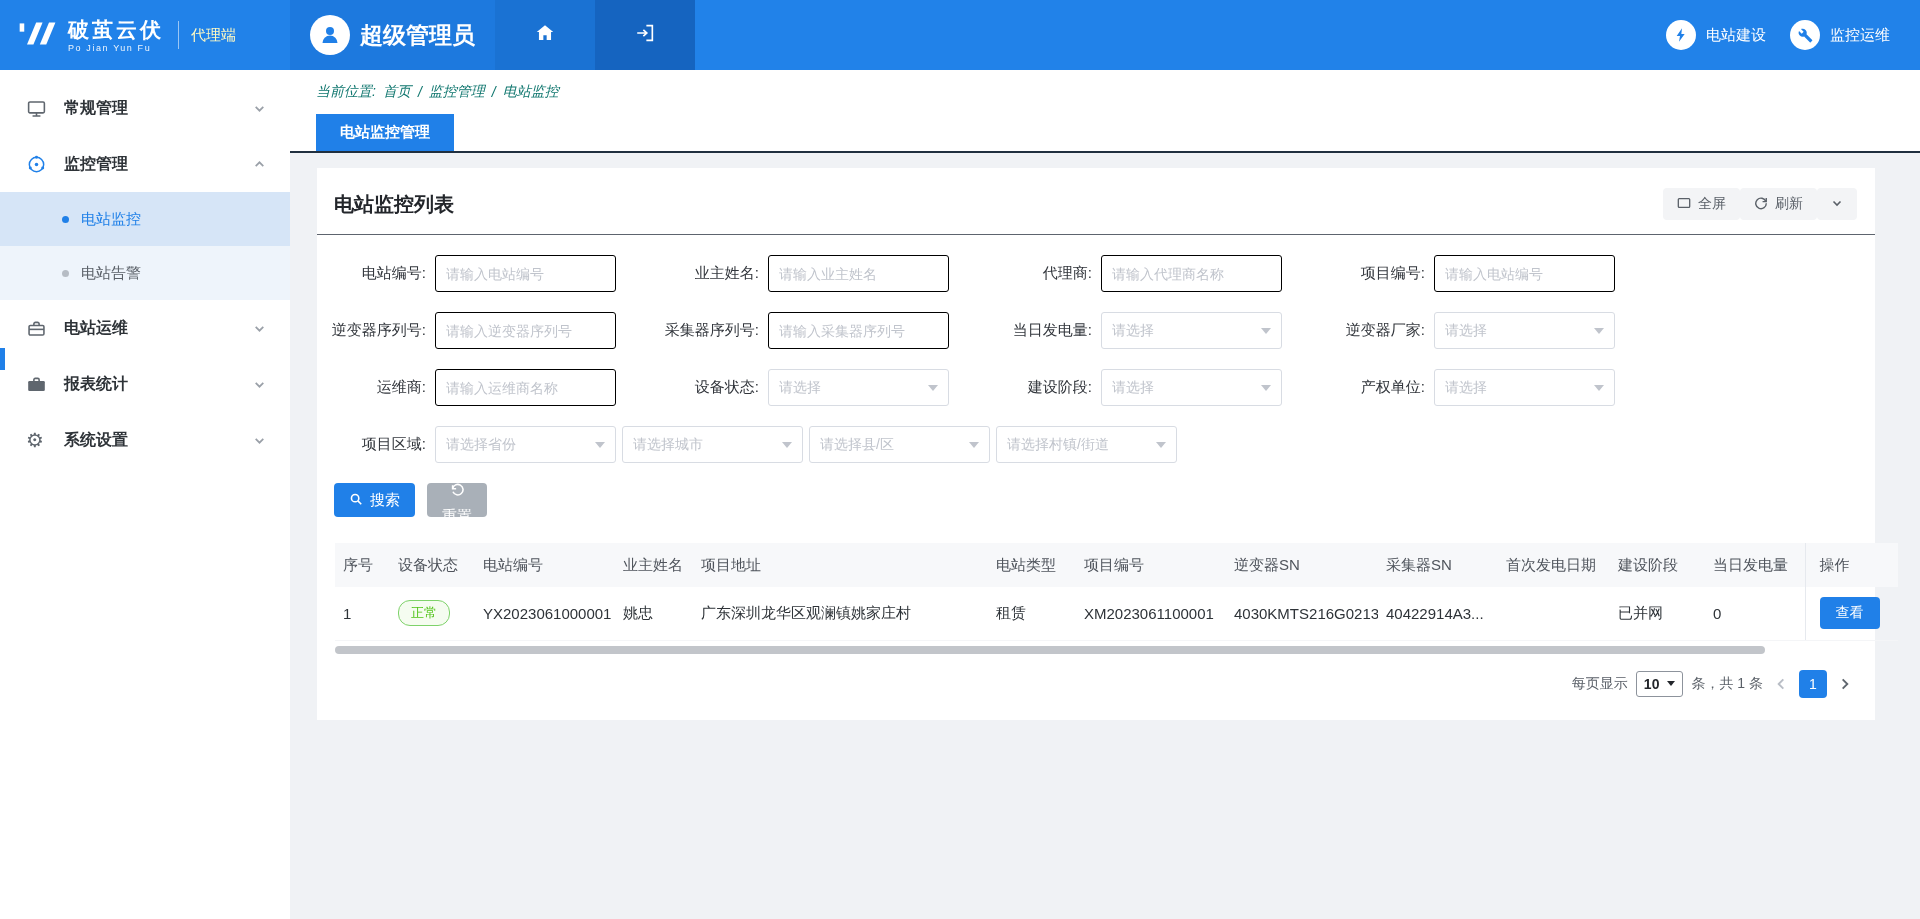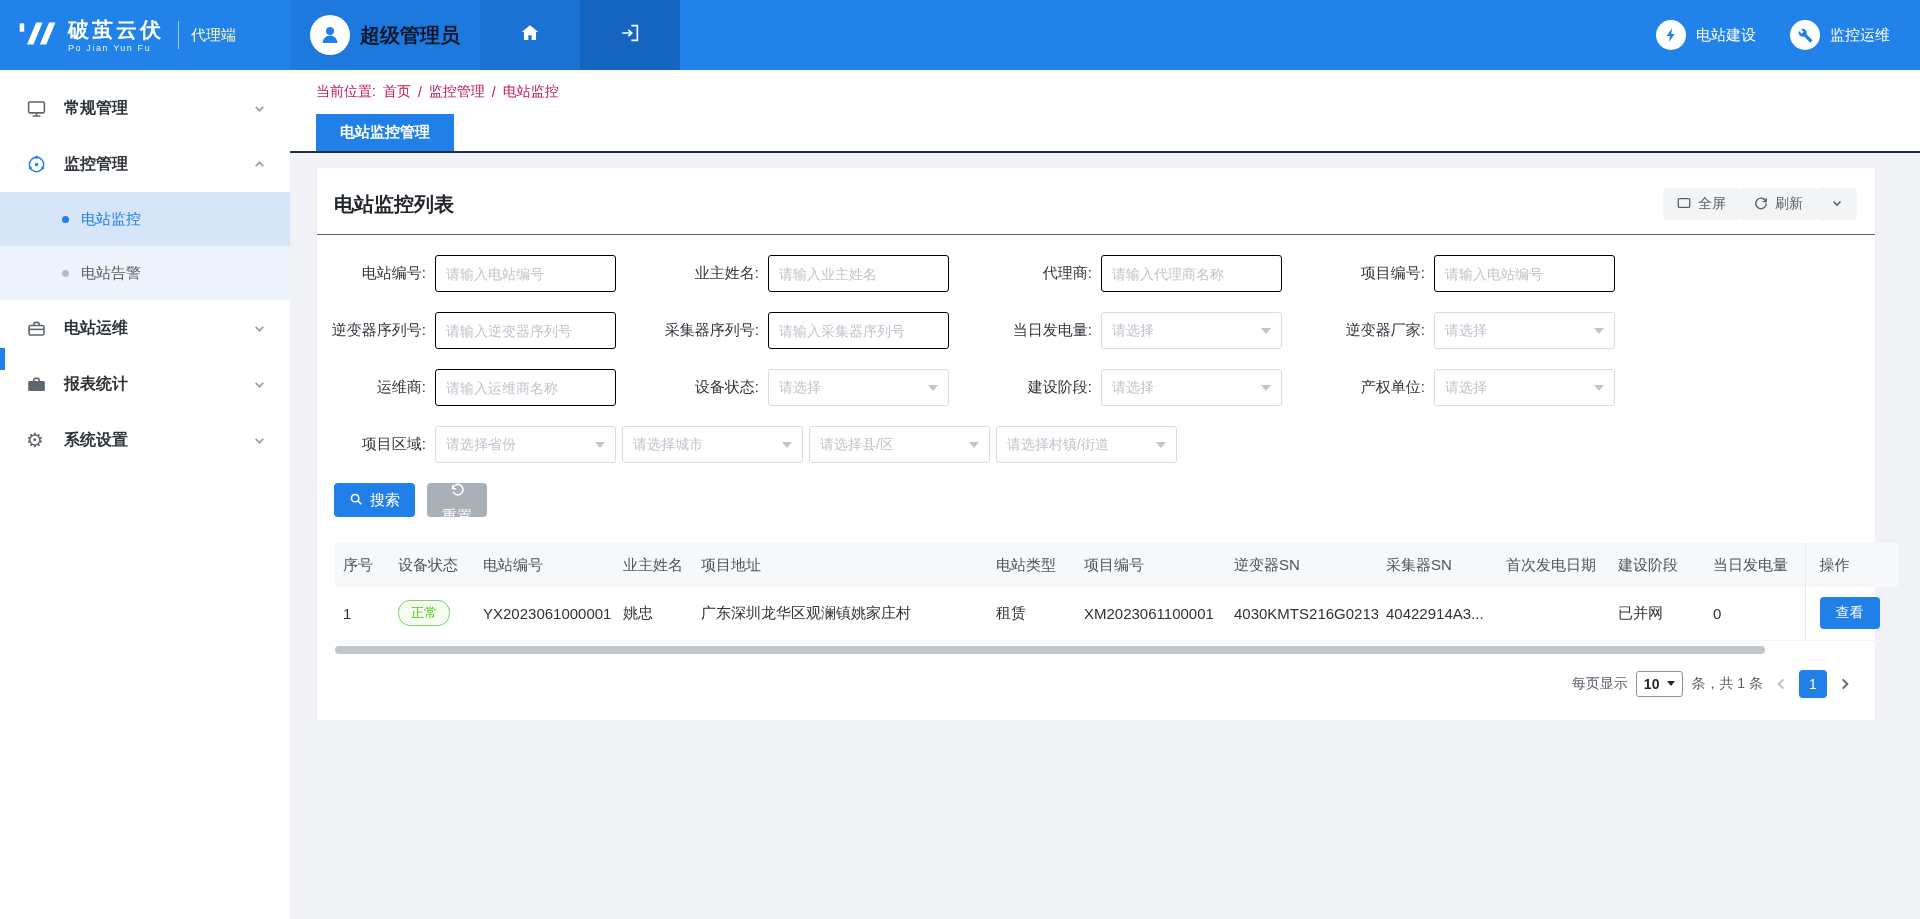--- a/index.html
+++ b/index.html
@@ -11,46 +11,46 @@
   .topbar { height:70px; background:#2182e9; display:flex; align-items:stretch; flex-shrink:0; }
   .logo-area { width:290px; display:flex; align-items:center; padding-left:16px; flex-shrink:0; }
   .logo-text { margin-left:8px; color:#fff; }
   .logo-title { font-size:21px; font-weight:bold; letter-spacing:3px; line-height:24px; }
   .logo-sub { font-size:9px; letter-spacing:1.6px; opacity:.92; margin-top:1px; }
   .portal { margin-left:14px; padding-left:12px; border-left:1px solid rgba(255,255,255,.55);
     color:#fef9c3; font-size:15px; align-self:center; height:28px; display:flex; align-items:center; }
   .seg { display:flex; align-items:center; justify-content:center; cursor:pointer; }
   .seg-user { background:#1d79de; padding:0 20px; gap:10px; }
   .avatar { width:40px; height:40px; border-radius:50%; background:#fff; display:flex; align-items:center; justify-content:center; }
-  .user-name { color:#0f172a; font-size:20px; font-weight:600; }
+  .user-name { color:#ffffff; font-size:23px; font-weight:600; }
   .seg-home { background:#1a72d3; width:100px; }
   .seg-exit { background:#1564c0; width:100px; }
   .top-spacer { flex:1; }
-  .top-nav { display:flex; align-items:center; gap:10px; margin-right:34px; cursor:pointer; }
+  .top-nav { display:flex; align-items:center; gap:10px; margin-right:24px; cursor:pointer; }
   .top-nav.last { margin-right:30px; }
   .nav-circle { width:30px; height:30px; border-radius:50%; background:#fff; display:flex; align-items:center; justify-content:center; }
   .nav-label { color:#fff; font-size:15px; }
 
   
   .main { display:flex; flex:1; min-height:0; }
   .sidebar { width:290px; background:#fff; flex-shrink:0; padding-top:10px; position:relative; }
   .menu-item { height:56px; display:flex; align-items:center; padding:0 24px 0 26px; cursor:pointer; }
   .mi-icon { width:24px; display:flex; align-items:center; }
   .mi-label { margin-left:14px; font-size:16px; color:#2e3338; font-weight:600; }
   .mi-caret { margin-left:auto; display:flex; }
   .submenu { background:#eef4fb; }
   .submenu-item { height:54px; display:flex; align-items:center; padding-left:62px; font-size:15px; color:#5a6068; cursor:pointer; }
   .submenu-item .dot { width:7px; height:7px; border-radius:50%; background:#b6bcc4; margin-right:12px; }
   .submenu-item.active { background:#d6e5f7; color:#2080e8; }
   .submenu-item.active .dot { background:#2080e8; }
   .gear-glyph { font-size:20px; color:#5f666e; line-height:20px; }
   .side-marker { position:absolute; left:0; top:278px; width:5px; height:22px; background:#2080e8; }
 
   .content { flex:1; display:flex; flex-direction:column; min-width:0; }
-  .crumb-bar { background:#fff; height:44px; display:flex; align-items:center; padding:0 26px; font-size:14px; color:#be185d; gap:7px; }
+  .crumb-bar { background:#fff; height:44px; display:flex; align-items:center; padding:0 26px; font-size:14px; color:#0f766e; gap:7px;font-style:italic; }
   .crumb-link { cursor:pointer; }
   .tab-bar { background:#fff; padding:0 26px; border-bottom:2px solid #20303f; display:flex; }
   .tab { background:#2080e8; color:#ffffff; font-size:15px; font-weight:600; height:37px; padding:0 24px; display:flex; align-items:center; cursor:pointer; }
 
   
   .card { background:#fff; margin:15px 45px 12px 27px; border-radius:0; padding-bottom:22px; }
   .card-head { display:flex; align-items:center; justify-content:space-between; padding:20px 18px 14px 17px; border-bottom:1px solid #5d646e; }
   .card-title { font-size:20px; font-weight:bold; color:#23262b; }
   .toolbar { display:flex; gap:0; }
   .tbtn { height:32px; background:#f3f4f6; border:none; border-radius:4px; display:flex; align-items:center; gap:7px;

